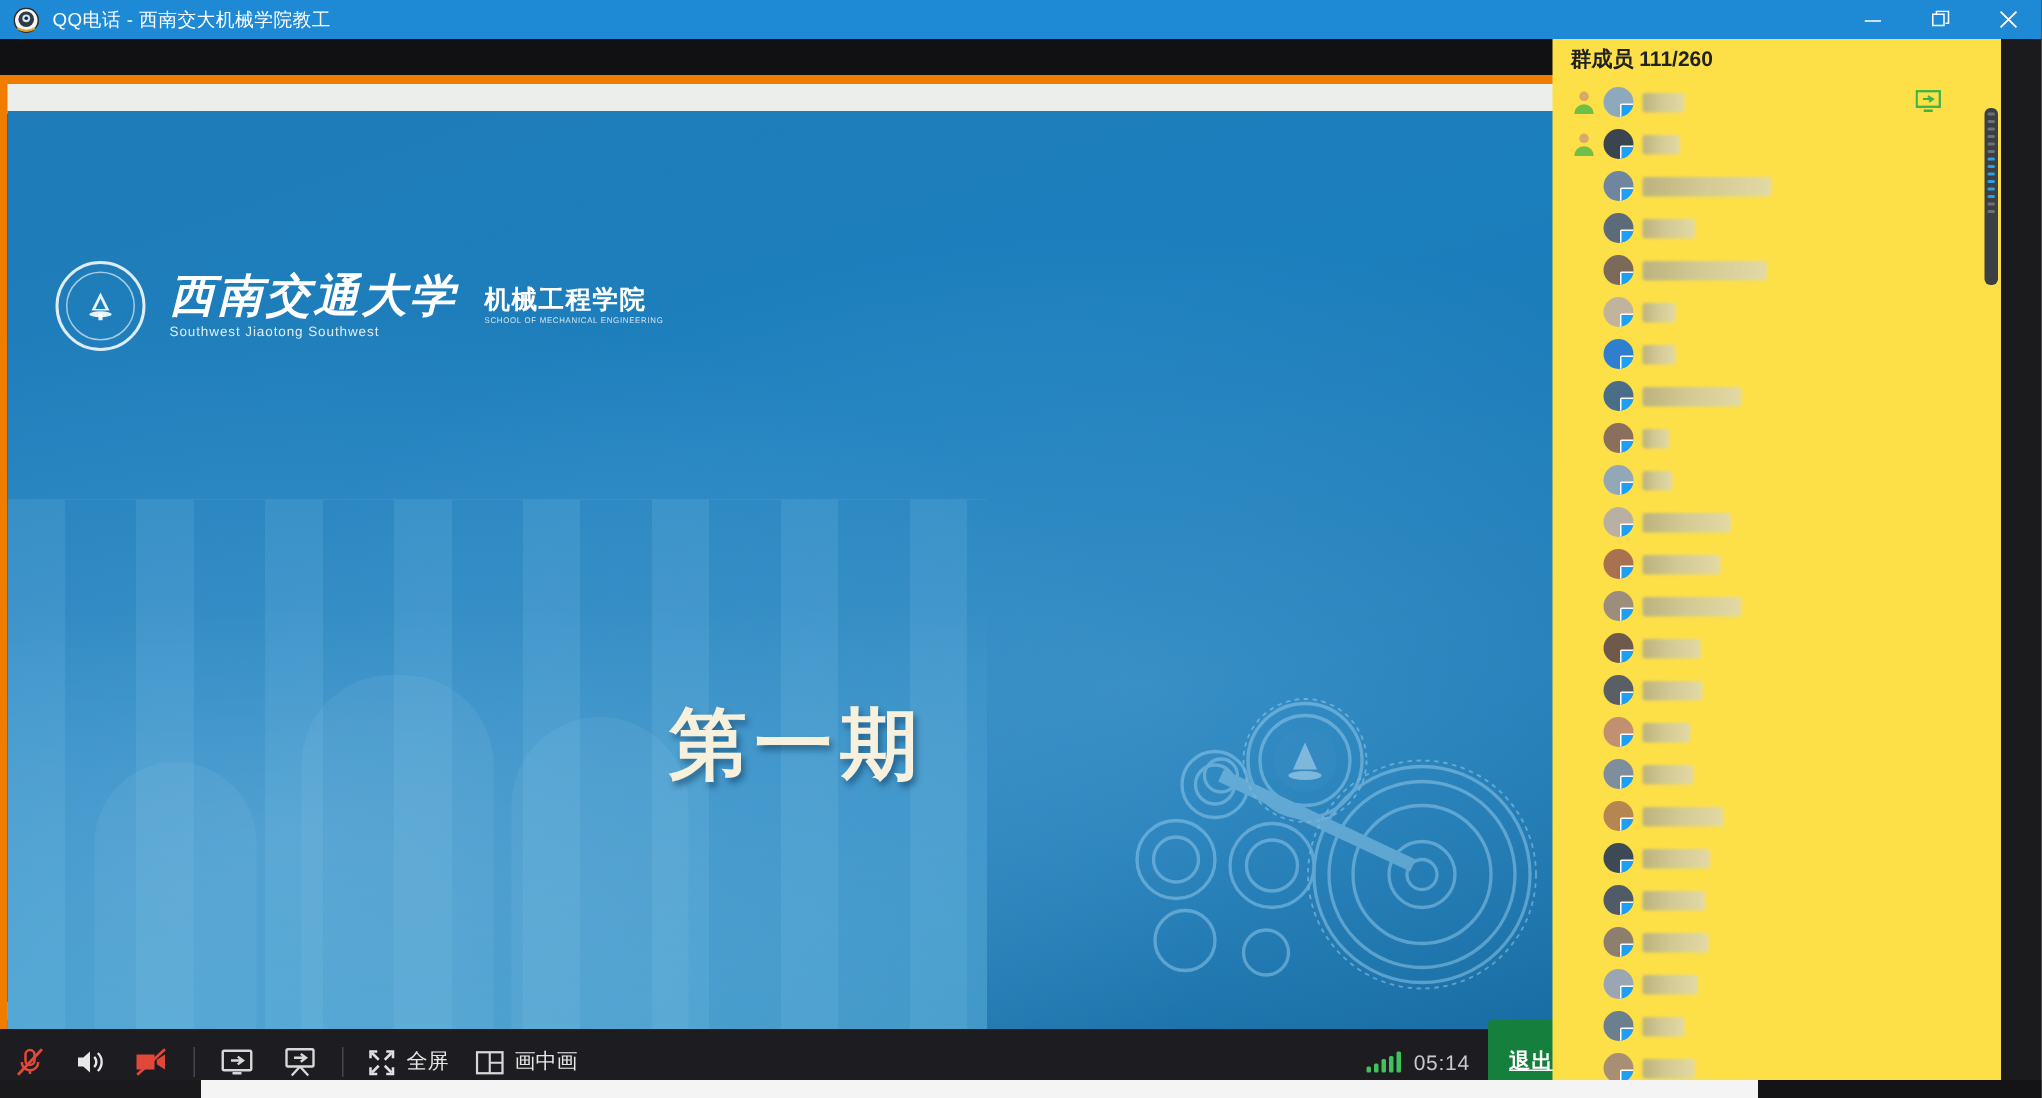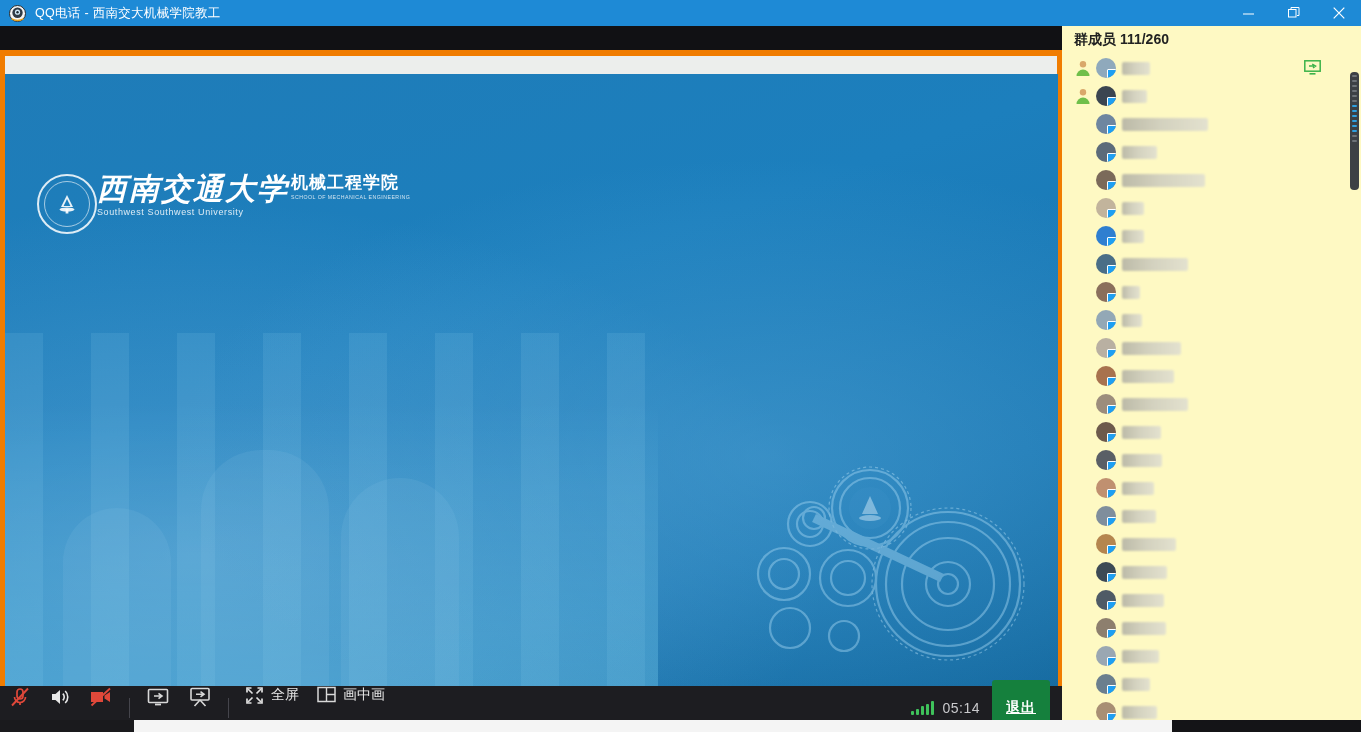--- a/index.html
+++ b/index.html
@@ -51,21 +51,21 @@
     content:"";position:absolute;left:0;bottom:0;width:62%;height:58%;
     background:
       linear-gradient(to top, rgba(100,165,205,.35), rgba(100,165,205,0) 80%),
       repeating-linear-gradient(90deg, rgba(160,205,235,.10) 0 38px, rgba(160,205,235,0) 38px 86px);
     mix-blend-mode:screen;pointer-events:none;
   }
   
   .arch{position:absolute;bottom:0;border-radius:60px 60px 0 0;background:rgba(150,200,232,.13);}
 
   
-  .logo{position:absolute;left:32px;top:100px;display:flex;gap:0;}
+  .logo{position:absolute;left:32px;top:100px;display:flex;align-items:center;gap:16px;}
   .logo-seal{width:56px;height:56px;border-radius:50%;border:2px solid rgba(255,255,255,.85);
     display:flex;align-items:center;justify-content:center;position:relative;}
   .logo-seal:before{content:"";position:absolute;left:5px;top:5px;right:5px;bottom:5px;
     border-radius:50%;border:1px solid rgba(255,255,255,.6);}
   .logo-cn{font-family:"Liberation Serif","DejaVu Serif",serif;font-size:30px;color:#fff;
     font-weight:700;font-style:italic;letter-spacing:2px;line-height:1;}
   .logo-en{font-size:9px;color:rgba(255,255,255,.85);letter-spacing:.6px;margin-top:3px;}
   .logo-dept-cn{font-size:17px;color:#fff;font-weight:700;letter-spacing:1px;line-height:1;}
   .logo-dept-en{font-size:5.5px;color:rgba(255,255,255,.8);letter-spacing:.5px;margin-top:3px;
     transform:scaleX(.95);transform-origin:left;}
@@ -85,36 +85,36 @@
     font-size:40px;font-weight:700;color:#ffffff;letter-spacing:2px;
     text-shadow:2px 3px 4px rgba(0,40,70,.4);
   }
   .gears{position:absolute;right:6px;bottom:0px;opacity:.55;pointer-events:none;}
 
   
   .toolbar{
     position:absolute;left:0;top:686px;width:1062px;height:44px;
     background:#1d1d21;display:flex;align-items:center;
   }
-  .tool{height:44px;display:flex;justify-content:center;padding:0 9px;cursor:pointer;}
+  .tool{height:44px;display:flex;align-items:center;justify-content:center;padding:0 9px;cursor:pointer;}
   .tool-label{color:#e6e6e6;font-size:14px;margin-left:7px;white-space:nowrap;}
   .tool-sep{width:1px;height:20px;background:#45454c;margin:0 7px;}
   .tb-right{margin-left:auto;display:flex;align-items:center;padding-right:12px;}
   .signal{display:flex;align-items:flex-end;gap:2px;height:14px;margin-right:8px;}
   .signal i{width:3px;background:#3fc25b;display:block;border-radius:1px;}
   .timer{color:#c9c9cc;font-size:14px;margin-right:12px;letter-spacing:.5px;}
   .exit-btn{
     background:#15803d;color:#fff;font-size:14px;font-weight:700;
     padding:19px 14px;border-radius:3px;cursor:pointer;letter-spacing:1px;text-decoration:underline;
   }
 
   
   .members{
-    position:absolute;left:1062px;top:26px;width:299px;height:694px;
-    background:#fef9c3;overflow:hidden;
+    position:absolute;left:1035px;top:26px;width:299px;height:694px;
+    background:#fde047;overflow:hidden;
   }
   .members-hd{
     height:28px;display:flex;align-items:center;padding-left:12px;
     color:#222;font-size:14px;font-weight:700;
   }
   .mrow{
     height:28px;display:flex;align-items:center;padding-left:12px;position:relative;
   }
   .host-icon{width:18px;height:18px;margin-right:4px;flex:0 0 18px;}
   .host-pad{width:22px;flex:0 0 22px;}
@@ -199,28 +199,29 @@
         <div class="logo-seal">
           <svg width="32" height="32" viewBox="0 0 32 32">
             <path d="M16 7 L22 19 H10 Z" fill="#fff" opacity=".9"></path>
             <path d="M16 11 L19.4 18 H12.6 Z" fill="#1c7fbd"></path>
             <ellipse cx="16" cy="21.5" rx="7.5" ry="2" fill="#fff" opacity=".9"></ellipse>
             <rect x="14.6" y="21" width="2.8" height="4.5" fill="#fff" opacity=".9"></rect>
           </svg>
         </div>
         <div>
           <div class="logo-cn">西南交通大学</div>
-          <div class="logo-en">Southwest Southwest University</div>
+          <div class="logo-en">Southwest Jiaotong Southwest</div>
         </div>
         <div style="margin-left:2px;">
           <div class="logo-dept-cn">机械工程学院</div>
           <div class="logo-dept-en">SCHOOL OF MECHANICAL ENGINEERING</div>
         </div>
       </div>
 
+      <div class="slide-sub">第一期</div>
 
       <div class="gears">
         <svg width="300" height="230" viewBox="0 0 300 230">
           <g fill="none" stroke="#9ed2ef" stroke-width="2.2" opacity=".85">
             <circle cx="118" cy="52" r="38"></circle>
               <circle cx="118" cy="52" r="30"></circle>
             <circle cx="118" cy="52" r="21" fill="#3f95ca" stroke="none" opacity=".5"></circle>
             <circle cx="196" cy="128" r="72"></circle>
               <circle cx="196" cy="128" r="62"></circle>
             <circle cx="196" cy="128" r="46"></circle>

